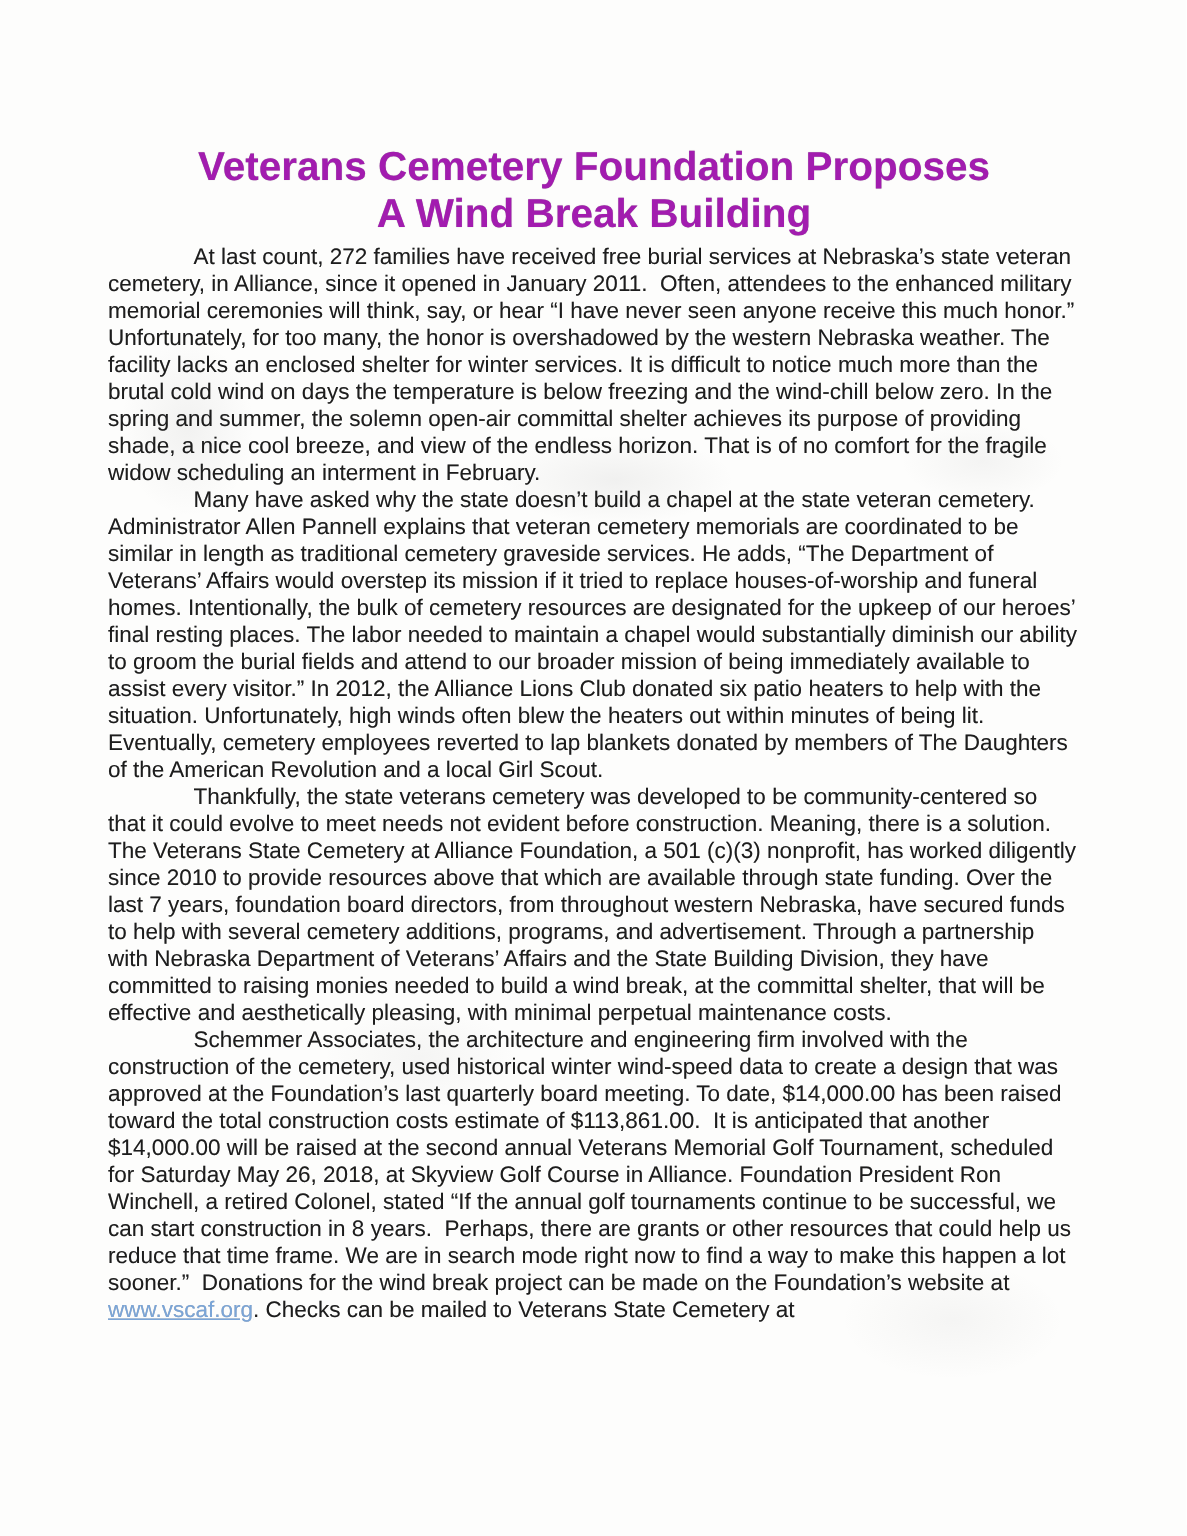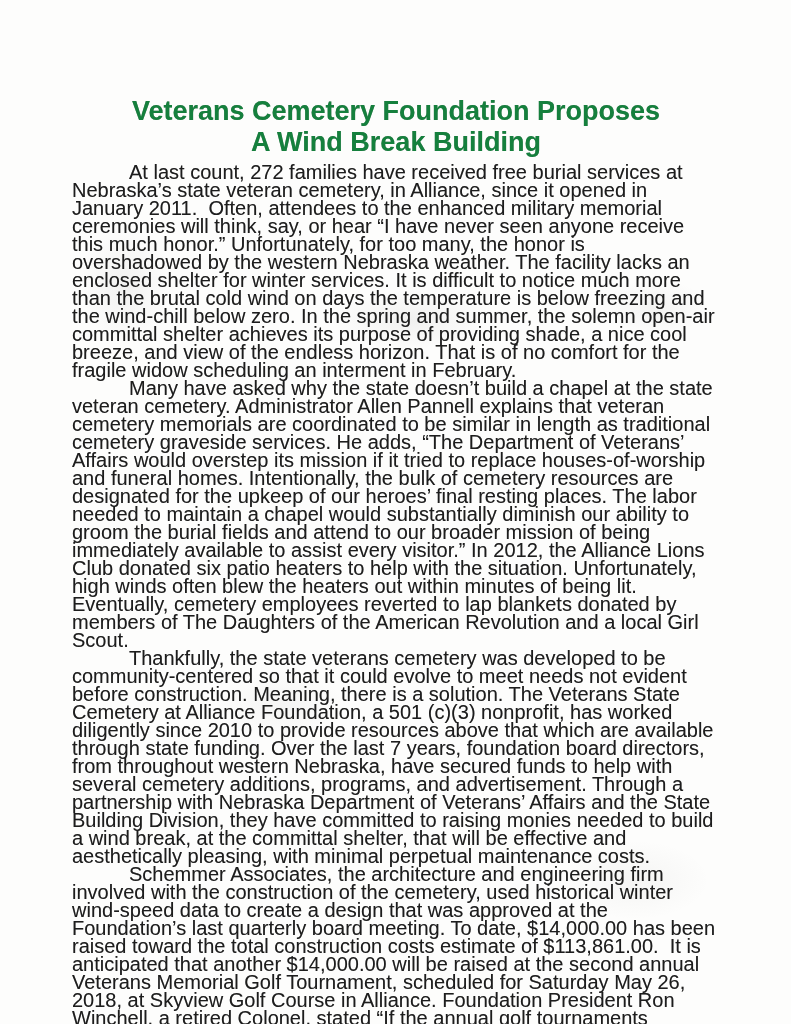--- a/index.html
+++ b/index.html
@@ -30,29 +30,29 @@
   .content {
     position: relative;
     padding: 96px 71px 0 72px;
   }
   .doc-title {
     margin: 0 0 5px 0;
     text-align: center;
     font-size: 27px;
     line-height: 31px;
     font-weight: 600;
-    color: #15803d;
+    color: #a21caf;
     text-shadow: 0 0 0.5px rgba(20,20,20,0.4);
   }
   .title-line {
     display: block;
   }
   .para {
     margin: 0;
-    font-size: 20px;
+    font-size: 15px;
     line-height: 18px;
     color: #1d1d1d;
     text-indent: 57px;
     white-space: pre-wrap;
     text-shadow: 0 0 0.4px rgba(25,25,25,0.35);
   }
   .doc-link {
     text-decoration: underline;
     cursor: pointer;
     margin-top: 16px;

